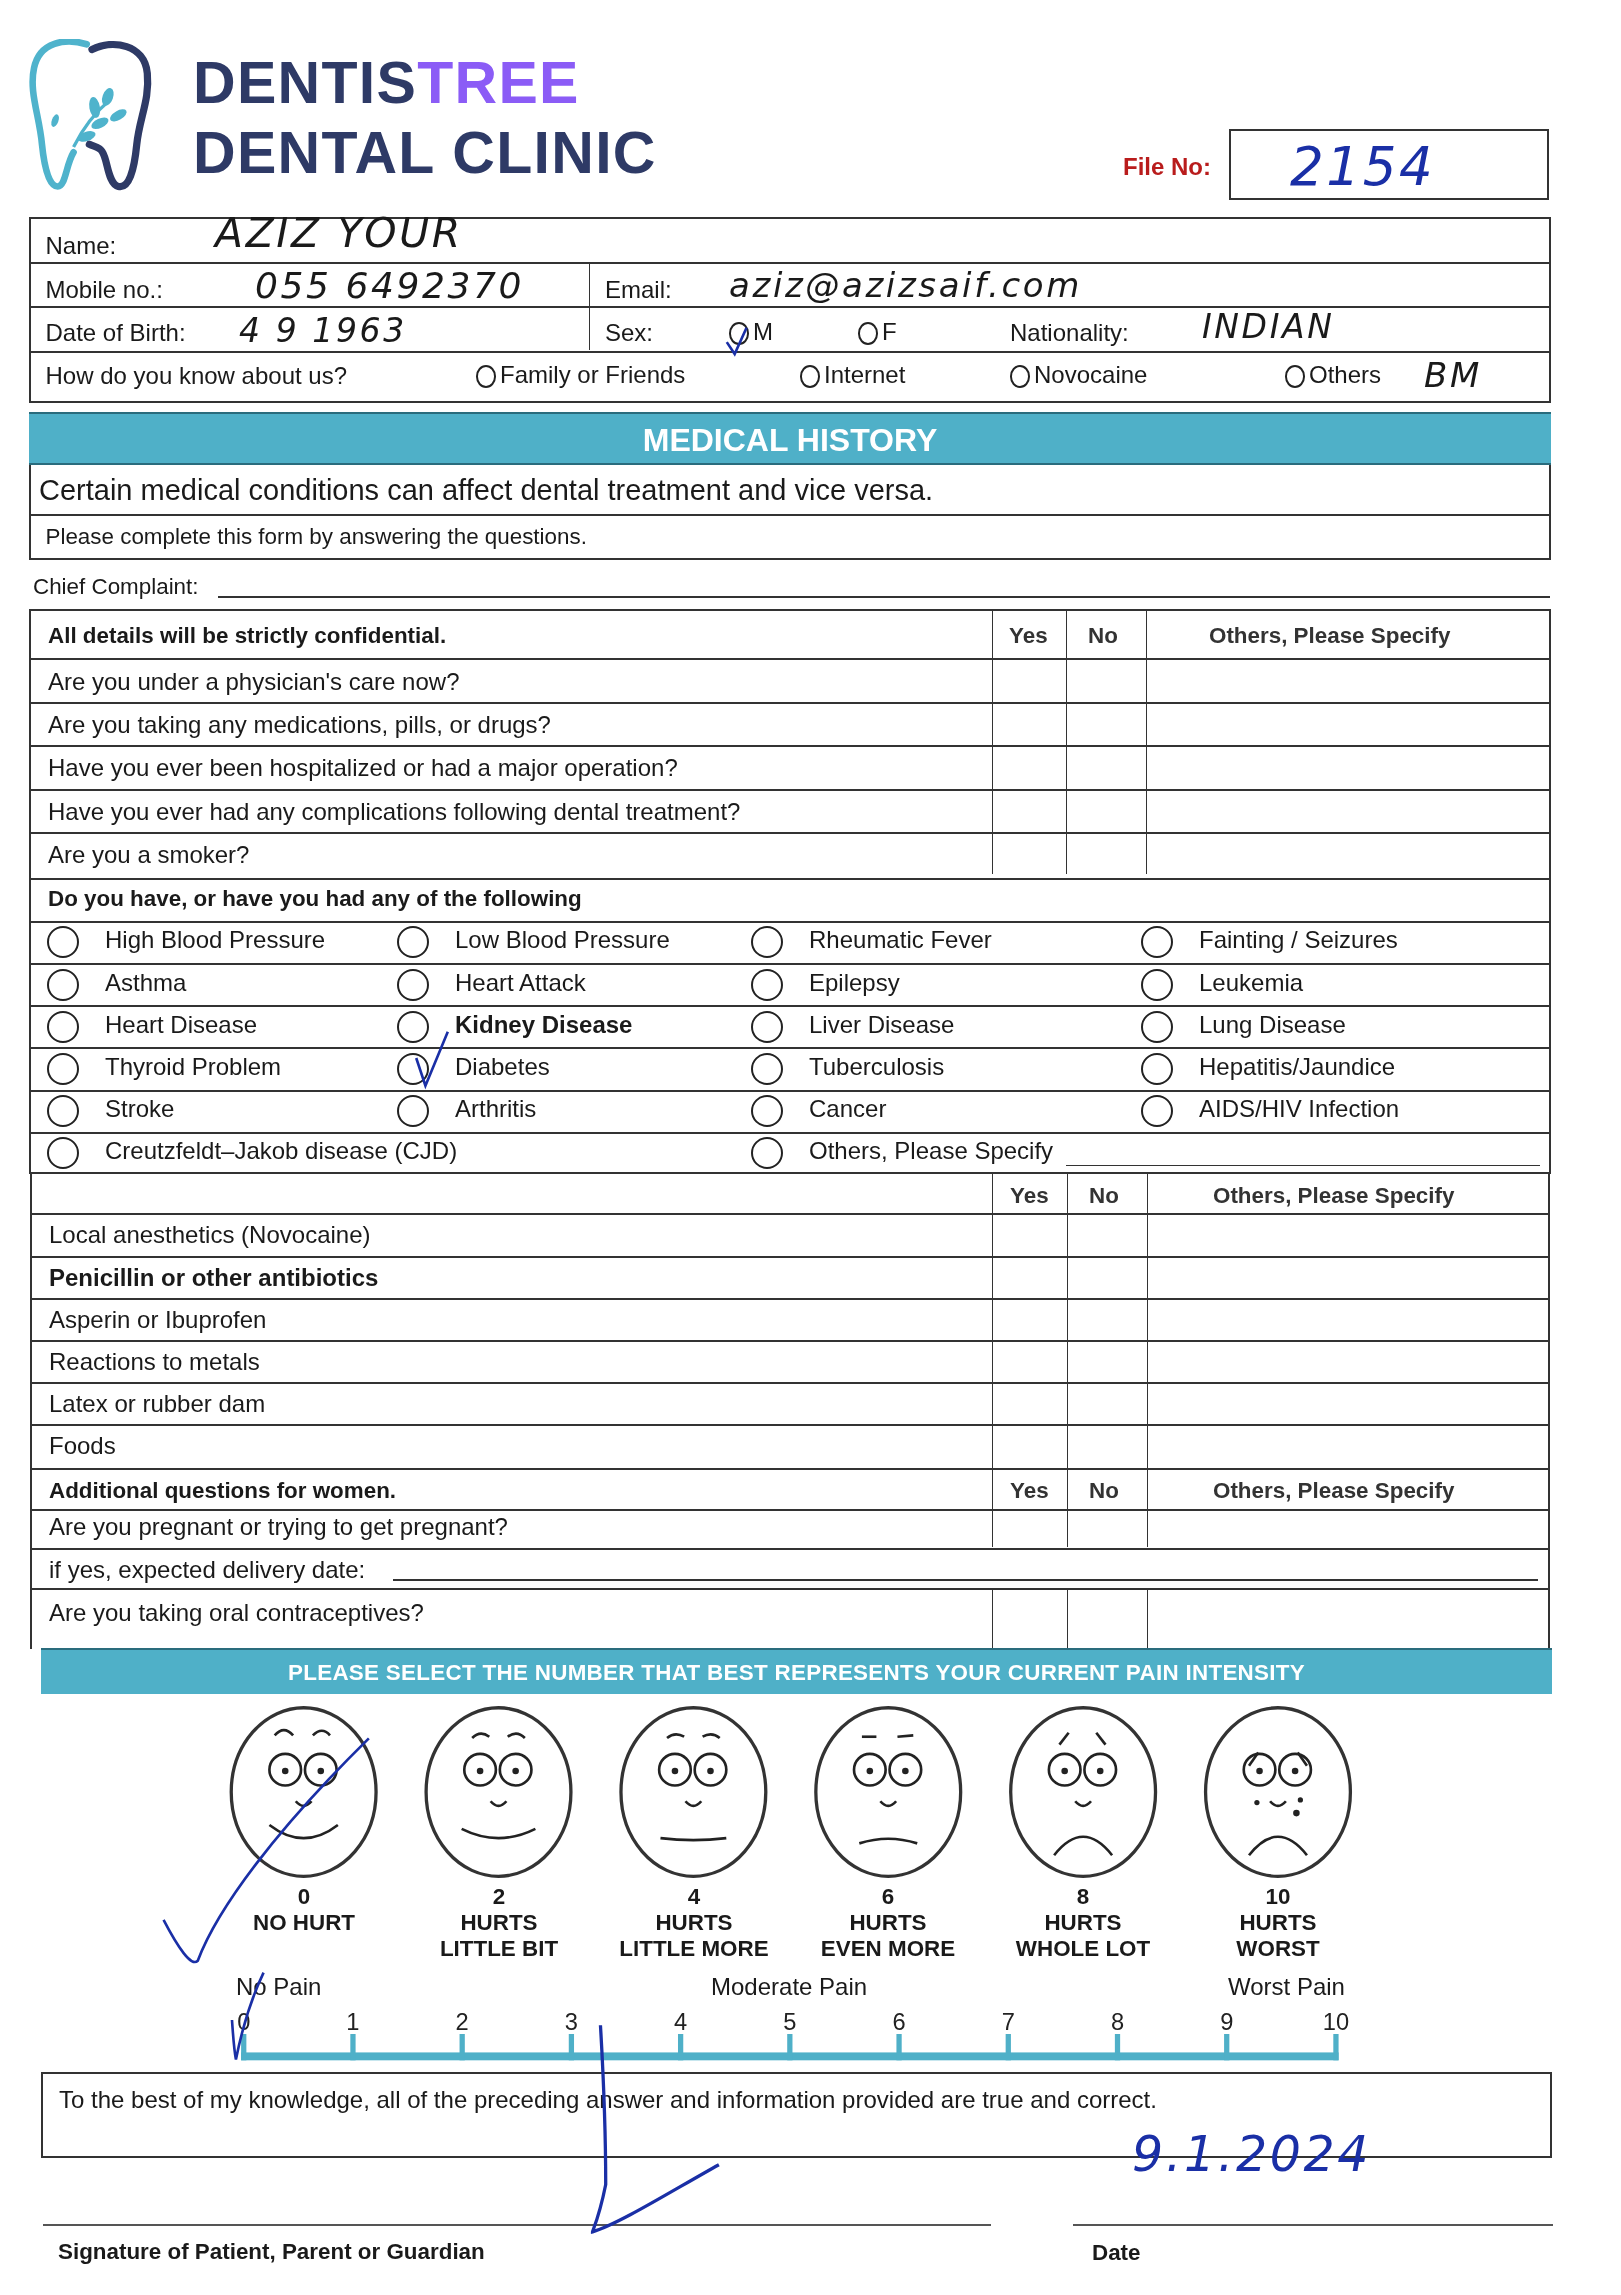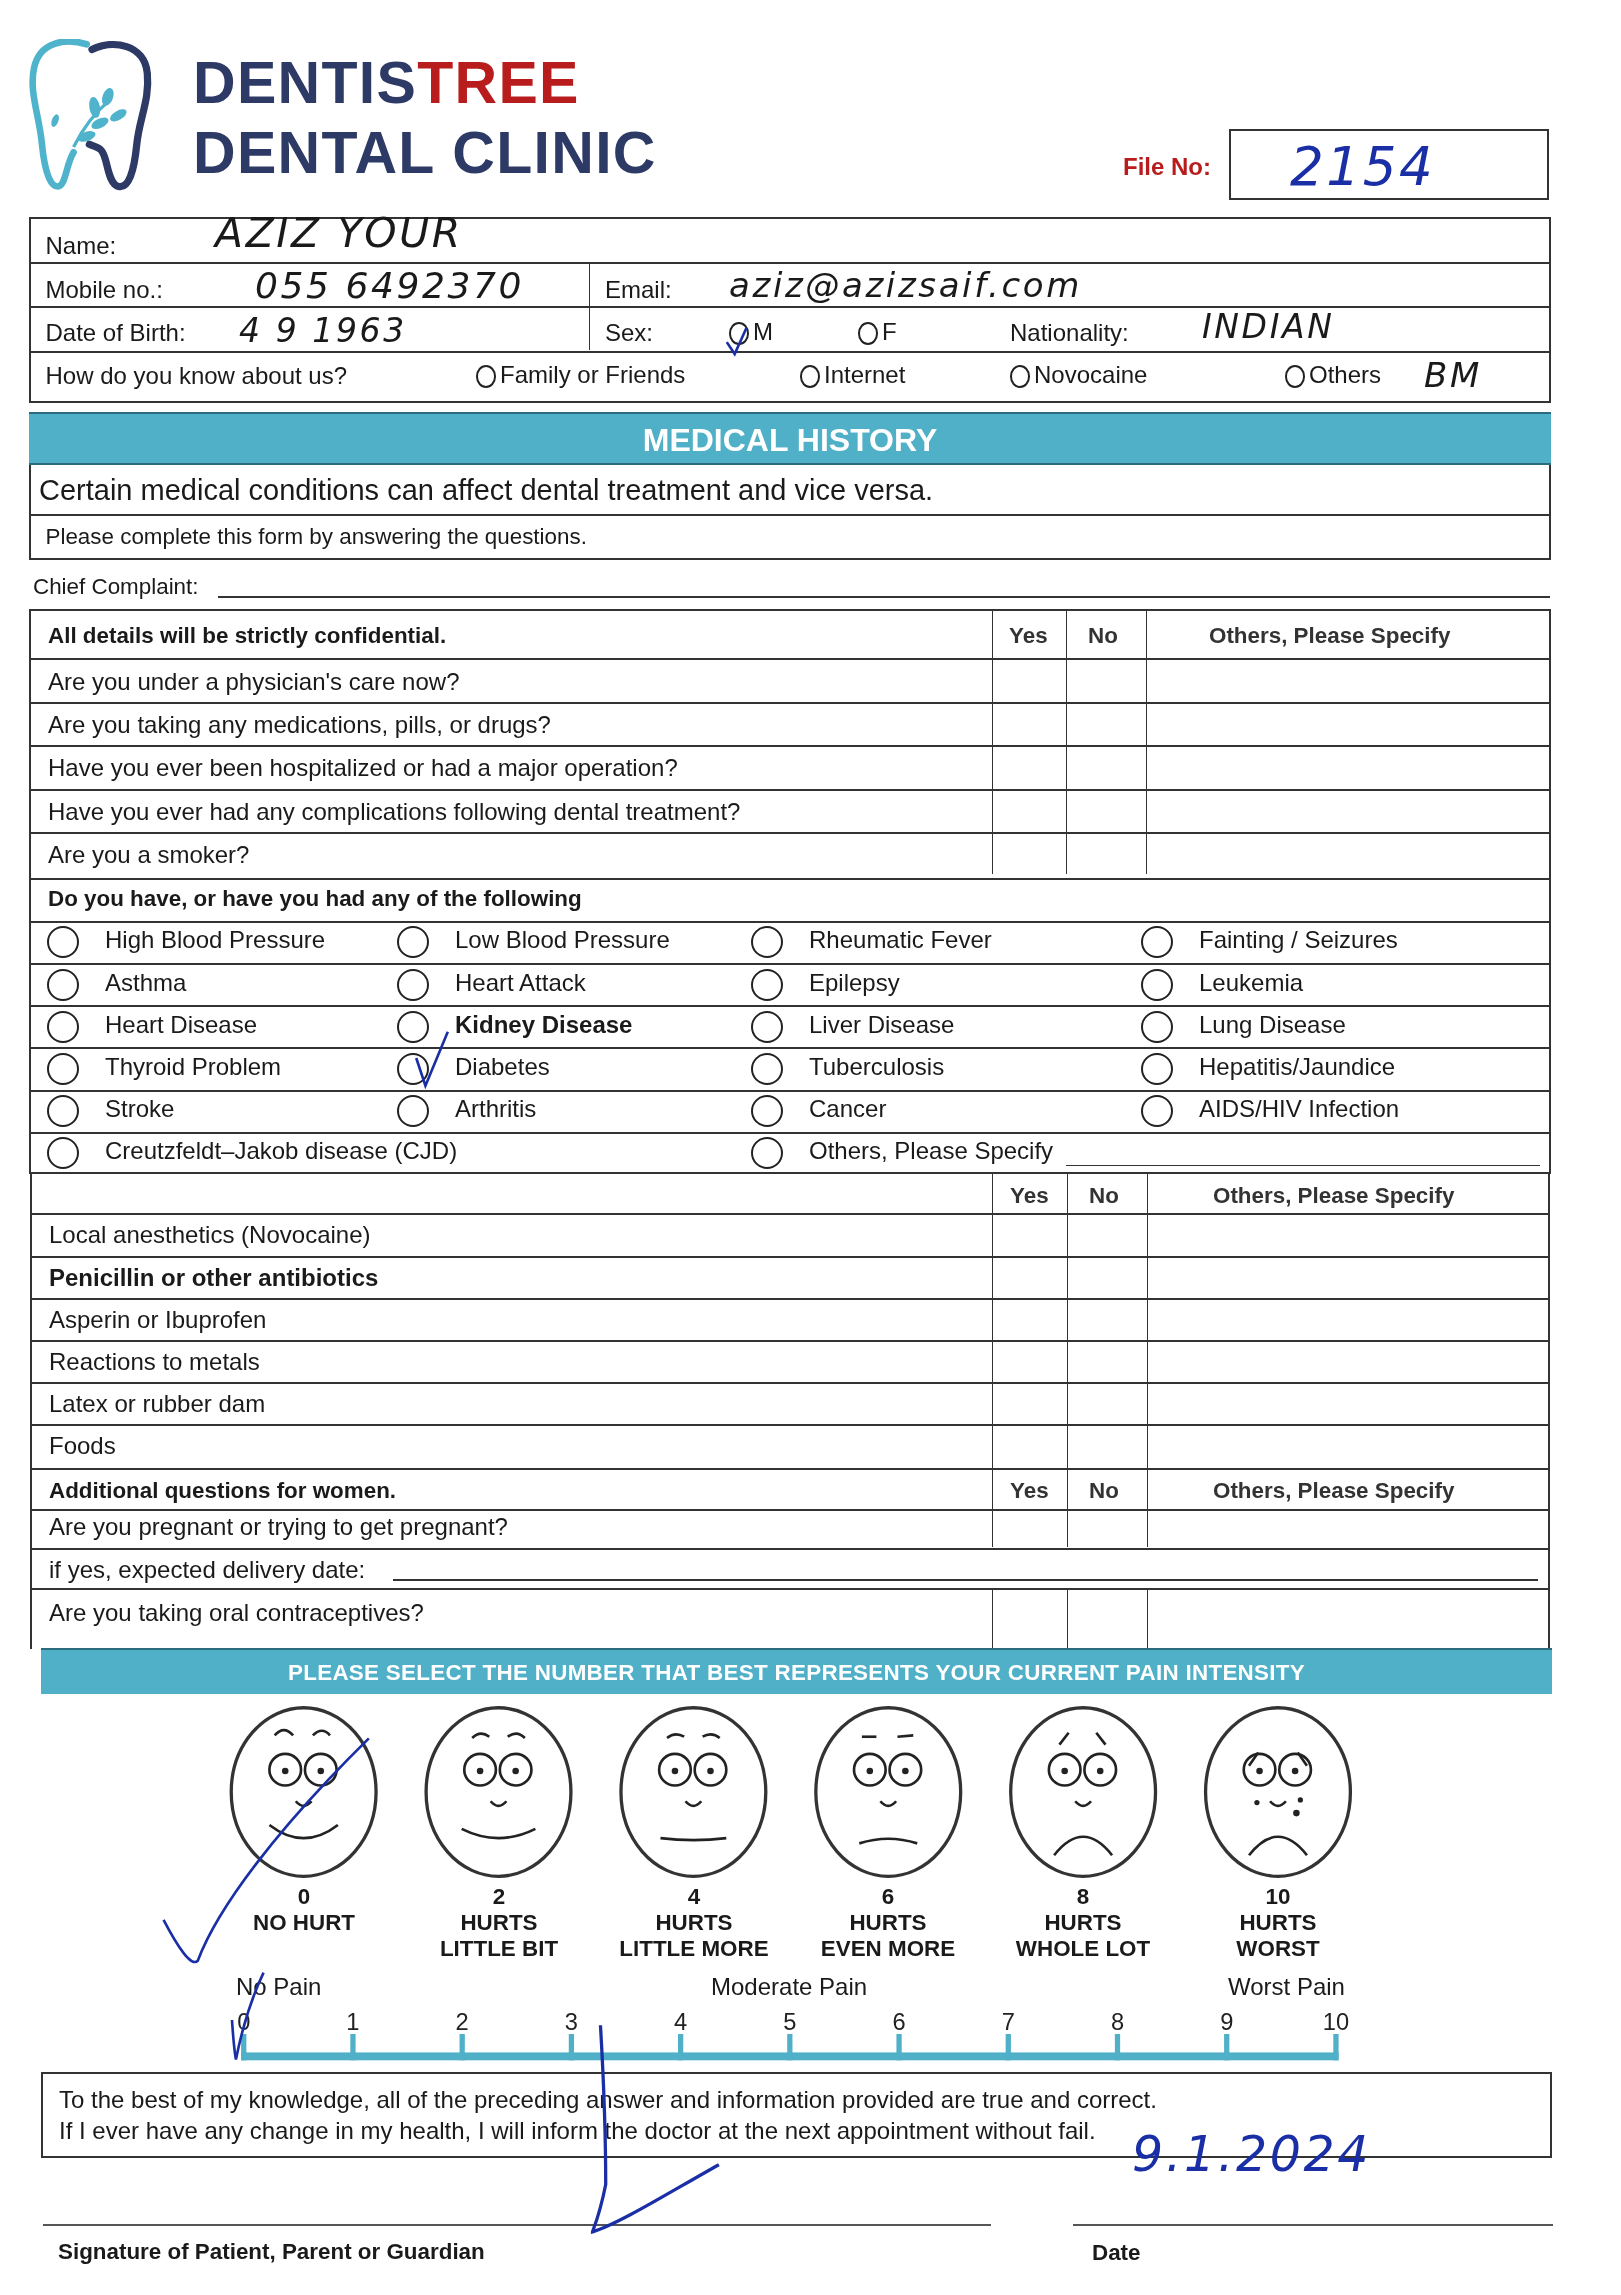--- a/index.html
+++ b/index.html
@@ -5,21 +5,21 @@
   * { box-sizing: border-box; margin: 0; padding: 0; }
   html, body { width: 1622px; height: 2295px; background: #ffffff; overflow: hidden; }
   body { position: relative; font-family: "Liberation Sans", "DejaVu Sans", sans-serif; color: #1a1a1a; }
 
   .abs { position: absolute; }
   .hand { font-family: "DejaVu Sans", sans-serif; color: #1a2fa6; font-style: italic; letter-spacing: 2.6px; }
 
   
   .logo-svg { left: 26px; top: 39px; width: 132px; height: 158px; }
   .brand1 { left: 193px; top: 54px; font-size: 59px; font-weight: 700; letter-spacing: 1.3px; color: #2e3a66; line-height: 1; }
-  .brand1 .tree { color: #b91c1c; }
+  .brand1 .tree { color: #8b5cf6; }
   .brand2 { left: 193px; top: 124px; font-size: 59px; font-weight: 700; letter-spacing: 1.3px; color: #2e3a66; line-height: 1; }
 
   .file-label { left: 1123px; top: 153px; font-size: 24px; font-weight: 700; color: #b91c1c; }
   .file-box { left: 1229px; top: 129px; width: 320px; height: 71px; border: 2px solid #333; }
   .file-val { left: 1290px; top: 136px; font-size: 53px; }
 
   
   .info-table { left: 29px; top: 217px; width: 1522px; height: 186px; border: 2px solid #333; }
   .hline { position: absolute; height: 0; border-top: 2px solid #333; }
   .vline { position: absolute; width: 0; border-left: 1.3px solid #333; }
@@ -374,21 +374,20 @@
     <rect x="1354" y="50" width="8" height="40" fill="#4fb0c8"></rect>
     <text x="1358" y="44" text-anchor="middle" font-size="36" font-family="Liberation Sans, sans-serif" fill="#222">8</text>
     <rect x="1520" y="50" width="8" height="40" fill="#4fb0c8"></rect>
     <text x="1524" y="44" text-anchor="middle" font-size="36" font-family="Liberation Sans, sans-serif" fill="#222">9</text>
     <rect x="1686" y="50" width="8" height="40" fill="#4fb0c8"></rect>
     <text x="1690" y="44" text-anchor="middle" font-size="36" font-family="Liberation Sans, sans-serif" fill="#222">10</text>
   </svg>
 
 <div class="abs decl-box">
   <div class="decl-line" style="top:12px;">To the best of my knowledge, all of the preceding answer and information provided are true and correct.</div>
-  <div class="decl-line" style="top:43px;">If I ever have any change in my health, I will inform the doctor at the next appointment without fail.</div>
 </div>
 
 <div class="abs sig-line"></div>
 <div class="abs date-line"></div>
 <div class="abs sig-label">Signature of Patient, Parent or Guardian</div>
 <div class="abs date-label">Date</div>
 <div class="abs hand date-val">9.1.2024</div>
 
 <svg class="pen" style="left:0;top:0;width:1622px;height:2295px;" viewBox="0 0 2464 3488">
   <path d="M1104 520 L1116 538 L1134 498" fill="none" stroke="#1a2fa6" stroke-width="4"></path>

